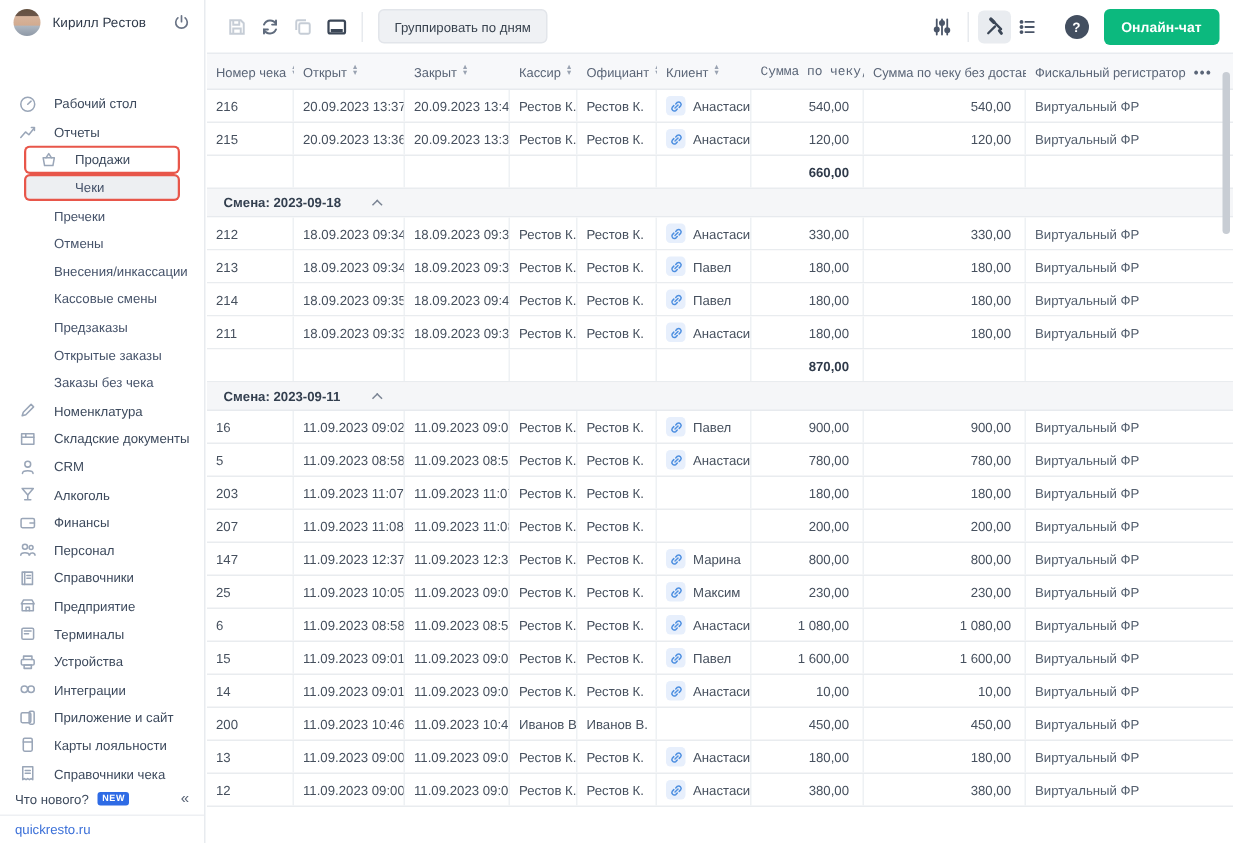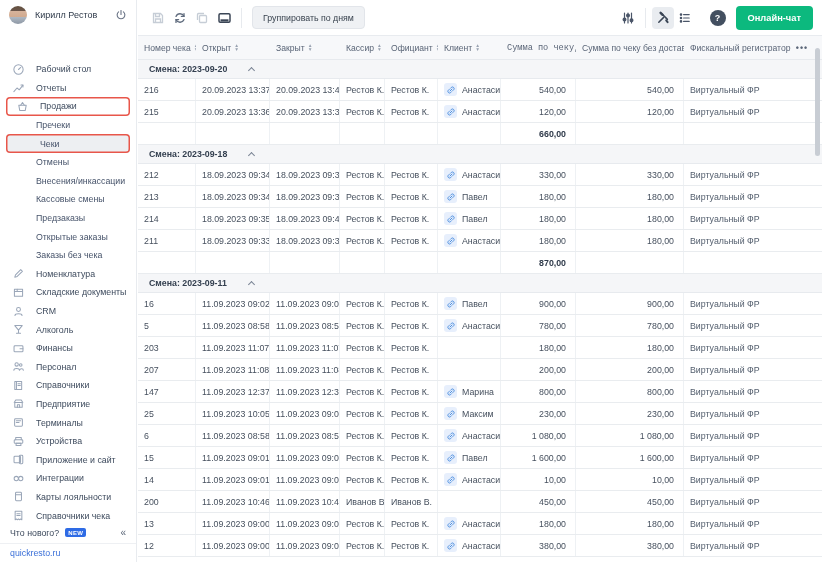--- a/index.html
+++ b/index.html
@@ -23,21 +23,21 @@
   .logout-btn { margin-left:auto; display:flex; }
 
   .nav { position:absolute; top:60px; left:0; right:0; }
   .nav-item { position:relative; height:18.6px; display:flex; align-items:center;
               padding-left:12px; cursor:pointer; }
   .nav-icon { width:13px; display:flex; justify-content:center; }
   .nav-label { font-size:8.8px; color:#3d4a5d; margin-left:11px; white-space:nowrap; }
   .nav-item.sub .nav-label { margin-left:24px; color:#46536a; }
   .nav-item.selected { background:#edeff2; }
   .nav-item.hl { box-shadow:inset 0 0 0 1.5px #e8564a; border-radius:4px;
-                 margin:0 6px; padding-left:10px; }
+                 margin:0 16px; padding-left:10px; }
   .nav-item.hl.sub { padding-left:10px; }
 
   .side-footer { position:absolute; bottom:0; left:0; right:0; }
   .whats-new { height:21px; display:flex; align-items:center; padding:0 10px; }
   .whats-new-label { font-size:8.8px; color:#3d4a5d; }
   .new-badge { margin-left:6px; background:#2e6be5; color:#fff; font-size:6px;
                font-weight:bold; padding:1.5px 3px; border-radius:2px; letter-spacing:.4px; }
   .collapse { margin-left:auto; font-size:10px; color:#5a6577; cursor:pointer; }
   .site-row { height:19px; display:flex; align-items:center; padding:0 10px;
               border-top:1px solid #eef0f3; }
@@ -131,25 +131,25 @@
         </div>
         <div class="nav-item hl">
           <span class="nav-icon">
             <svg width="13" height="13" viewBox="0 0 14 14" fill="none" stroke="#9aa6b8" stroke-width="1.1" stroke-linecap="round" stroke-linejoin="round">
               <path d="M3 5.6h8l-1 5.6H4z"></path>
               <path d="M5 5.6l2-3 2 3"></path>
             </svg>
           </span>
           <span class="nav-label">Продажи</span>
         </div>
+        <div class="nav-item sub selected hl">
+          <span class="nav-label">Чеки</span>
+        </div>
         <div class="nav-item sub">
           <span class="nav-label">Пречеки</span>
-        </div>
-        <div class="nav-item sub selected hl">
-          <span class="nav-label">Чеки</span>
         </div>
         <div class="nav-item sub">
           <span class="nav-label">Отмены</span>
         </div>
         <div class="nav-item sub">
           <span class="nav-label">Внесения/инкассации</span>
         </div>
         <div class="nav-item sub">
           <span class="nav-label">Кассовые смены</span>
         </div>
@@ -250,34 +250,34 @@
               <path d="M4 5V2.6h6V5"></path>
               <rect x="2.4" y="5" width="9.2" height="4" rx="1"></rect>
               <rect x="4.4" y="9" width="5.2" height="2.4"></rect>
             </svg>
           </span>
           <span class="nav-label">Устройства</span>
         </div>
         <div class="nav-item">
           <span class="nav-icon">
             <svg width="13" height="13" viewBox="0 0 14 14" fill="none" stroke="#9aa6b8" stroke-width="1.1" stroke-linecap="round" stroke-linejoin="round">
+              <circle cx="4.6" cy="7" r="2.3"></circle>
+              <circle cx="9.4" cy="7" r="2.3"></circle>
+            </svg>
+          </span>
+          <span class="nav-label">Интеграции</span>
+        </div>
+        <div class="nav-item">
+          <span class="nav-icon">
+            <svg width="13" height="13" viewBox="0 0 14 14" fill="none" stroke="#9aa6b8" stroke-width="1.1" stroke-linecap="round" stroke-linejoin="round">
               <rect x="2.2" y="3.4" width="7" height="7.2" rx="1"></rect>
               <rect x="8" y="2.4" width="3.6" height="9.2" rx="1"></rect>
             </svg>
           </span>
           <span class="nav-label">Приложение и сайт</span>
-        </div>
-        <div class="nav-item">
-          <span class="nav-icon">
-            <svg width="13" height="13" viewBox="0 0 14 14" fill="none" stroke="#9aa6b8" stroke-width="1.1" stroke-linecap="round" stroke-linejoin="round">
-              <circle cx="4.6" cy="7" r="2.3"></circle>
-              <circle cx="9.4" cy="7" r="2.3"></circle>
-            </svg>
-          </span>
-          <span class="nav-label">Интеграции</span>
         </div>
         <div class="nav-item">
           <span class="nav-icon">
             <svg width="13" height="13" viewBox="0 0 14 14" fill="none" stroke="#9aa6b8" stroke-width="1.1" stroke-linecap="round" stroke-linejoin="round">
               <rect x="3.8" y="2.4" width="6.4" height="9.2" rx="1"></rect>
               <path d="M3.8 5h6.4"></path>
             </svg>
           </span>
           <span class="nav-label">Карты лояльности</span>
         </div>
@@ -415,24 +415,20 @@
         </div>
         <div class="th" style="width: 108px; flex: 0 0 108px;">
           <span>Сумма по чеку без доставки, ₽</span>
         </div>
         <div class="th" style="width: 107px; flex: 0 0 107px;">
           <span>Фискальный регистратор</span>
         </div>
         <div class="th th-actions" style="flex: 0 0 22px;">•••</div>
       </div>
     <div class="tbody" id="tbody">
-        <div class="group-hd">
-          <span class="group-label">Смена: 2023-09-20</span>
-          <span class="chev-up"></span>
-        </div>
         <div class="tr">
           <div class="cell" style="flex: 0 0 58px; width: 58px;">216</div>
           <div class="cell" style="flex: 0 0 74px; width: 74px;">20.09.2023 13:37</div>
           <div class="cell" style="flex: 0 0 70px; width: 70px;">20.09.2023 13:40</div>
           <div class="cell" style="flex: 0 0 45px; width: 45px;">Рестов К.</div>
           <div class="cell" style="flex: 0 0 53px; width: 53px;">Рестов К.</div>
           <div class="cell" style="flex: 0 0 63px; width: 63px;">
             <span class="client-ic">
               <svg width="10" height="10" viewBox="0 0 14 14" fill="none" stroke="#4d8fe0" stroke-width="1.4" stroke-linecap="round">
                 <path d="M6.3 4.6l1.4-1.4a2.3 2.3 0 0 1 3.2 3.2L9.5 7.8"></path>

